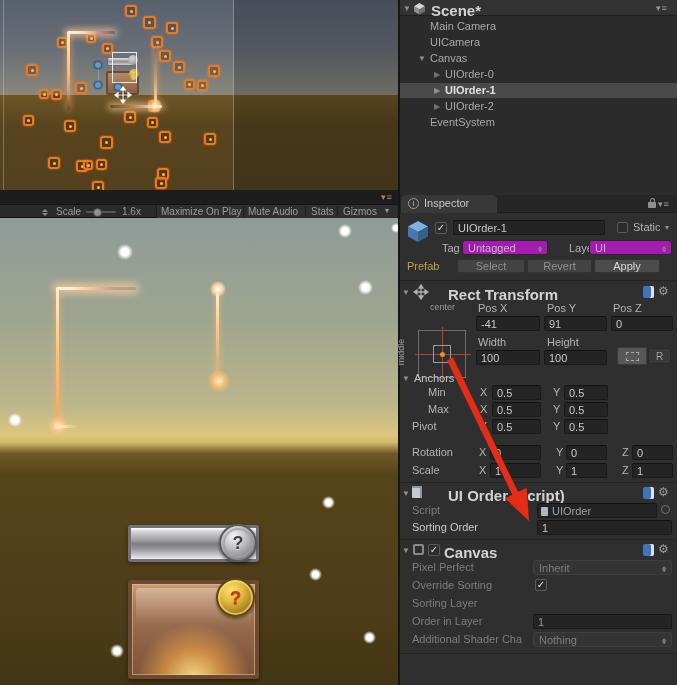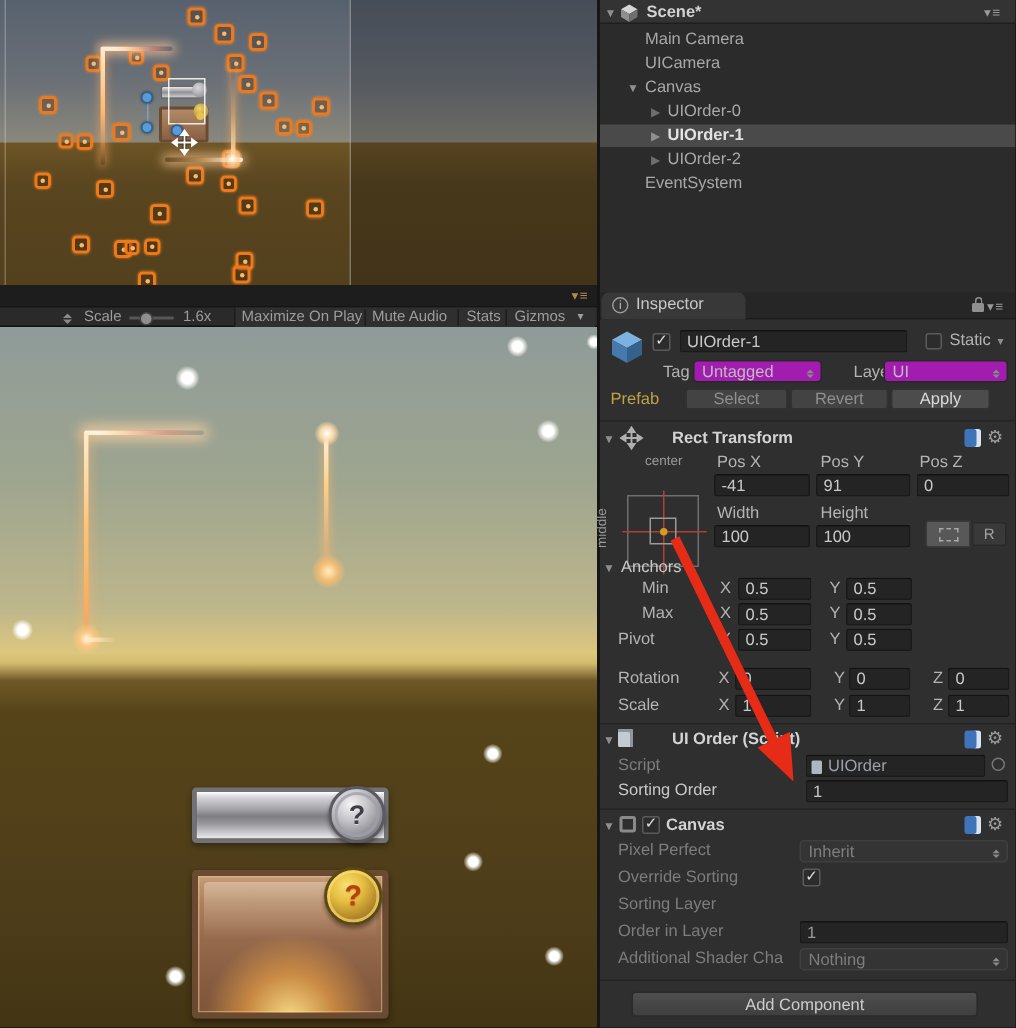--- a/index.html
+++ b/index.html
@@ -76,21 +76,21 @@
 
   #insp-tabbar { position:absolute; left:0; top:195px; width:277px; height:18px; background:#262626;
     border-bottom:1px solid #1b1b1b; }
   #insp-tab { position:absolute; left:1px; top:0; width:96px; height:18px; background:#383838;
     border-radius:5px 5px 0 0; }
   #insp-body { position:absolute; left:0; top:213px; width:277px; height:472px; background:#2f2f2f; }
 
   .lbl { position:absolute; font-size:11px; color:#b4b4b4; white-space:nowrap; }
   .lbl.dim { color:#7d7d7d; }
   .lbl.bright { color:#c9c9c9; }
-  .hdr-title { position:absolute; font-size:11px; font-weight:bold; color:#d3d3d3; white-space:nowrap; }
+  .hdr-title { position:absolute; font-size:15px; font-weight:bold; color:#d3d3d3; white-space:nowrap; }
   .field { position:absolute; height:15px; background:#242424; border:1px solid #1a1a1a; border-top-color:#121212;
     border-radius:2px; color:#c9c9c9; font-size:11px; padding:1px 4px 0 4px; white-space:nowrap; overflow:hidden; }
   .drop { position:absolute; height:15px; background:#a21caf; border:1px solid #282828; border-radius:3px;
     color:#bdbdbd; font-size:11px; padding:1px 14px 0 5px; white-space:nowrap; overflow:hidden; }
   .drop.disabled { background:#343434; border-color:#3f3f3f; color:#7e7e7e; }
   .drop .stepper { right:3px; top:2px; transform:scale(.8); }
   .check { position:absolute; width:12px; height:12px; background:#2c2c2c; border:1px solid #5a5a5a;
     border-radius:2px; color:#e2e2e2; font-size:10px; line-height:10px; text-align:center; }
   .check.empty { color:transparent; }
   .gear { position:absolute; color:#9a9a9a; font-size:12px; }
@@ -311,21 +311,21 @@
 
   <div id="right-panel" class="abs">
 
     <div id="hier-header">
       <span class="tri" style="left:3px;top:4px">▼</span>
       <svg class="abs" style="left:13px;top:2px" width="13" height="13" viewBox="0 0 13 13">
         <polygon points="6.5,1 12,4.2 6.5,7.4 1,4.2" fill="#d5d5d5"></polygon>
         <polygon points="1,4.2 6.5,7.4 6.5,12.6 1,9.4" fill="#8f8f8f"></polygon>
         <polygon points="12,4.2 6.5,7.4 6.5,12.6 12,9.4" fill="#6f6f6f"></polygon>
       </svg>
-      <span class="abs" style="left:31px;top:2px;font-size:11px;font-weight:bold;color:#d2d2d2">Scene*</span>
+      <span class="abs" style="left:31px;top:2px;font-size:15px;font-weight:bold;color:#d2d2d2">Scene*</span>
       <span class="menu-ic" style="left:256px;top:3px"><span>▾</span><span>≡</span></span>
     </div>
     <div class="hrow" style="top:35px">
         <span class="abs" style="left:30px;top:1px">UICamera</span>
       </div>
     <div class="hrow" style="top:19px">
         <span class="abs" style="left:30px;top:1px">Main Camera</span>
       </div>
     <div class="hrow" style="top:51px">
       <span class="tri" style="left:18px;top:3px">▼</span>
@@ -494,21 +494,20 @@
       <span class="lbl dim" style="left:12px;top:384px">Sorting Layer</span>
 
       <span class="lbl dim" style="left:12px;top:402px">Order in Layer</span>
       <div class="field" style="left:133px;top:401px;width:139px;color:#9a9a9a">1</div>
 
       <span class="lbl dim" style="left:12px;top:420px;width:120px;overflow:hidden">Additional Shader Cha</span>
       <div class="drop disabled" style="left:133px;top:419px;width:139px"><span>Nothing</span><span class="stepper"></span></div>
 
       <div class="divider" style="top:440px"></div>
 
-      <div class="abs" style="left:21px;top:448px;width:231px;height:17px;background:linear-gradient(180deg,#4e4e4e,#3f3f3f);border:1px solid #2a2a2a;border-radius:3px;color:#cdcdcd;font-size:11px;text-align:center;padding-top:2px">Add Component</div>
     </div>
   </div>
 
   <svg id="arrow-svg">
     <line x1="450" y1="359" x2="516" y2="495" stroke="#e62b17" stroke-width="6.5"></line>
     <polygon points="529,521 505,498.4 526.6,487.8" fill="#e62b17"></polygon>
   </svg>
 
 </div>
 

